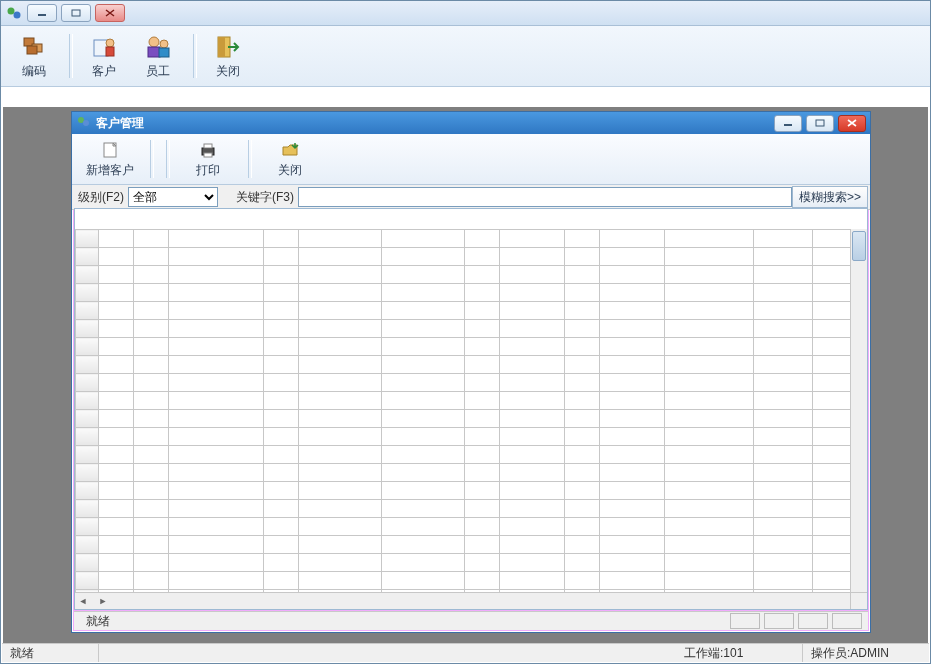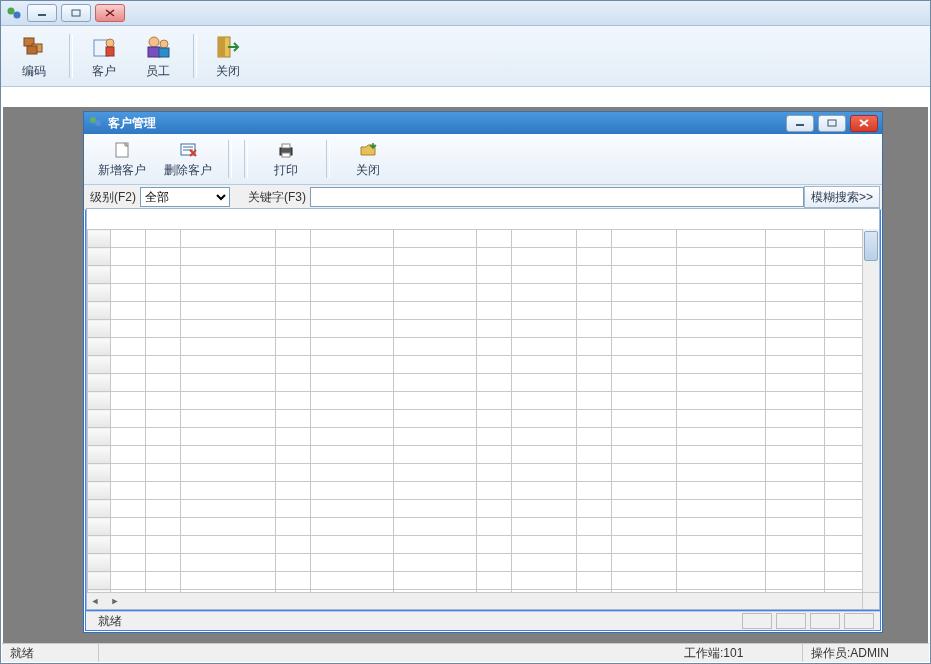--- a/index.html
+++ b/index.html
@@ -27,21 +27,21 @@
 .sep{width:2px;height:44px;border-left:1px solid #b8cee3;border-right:1px solid #fff;margin:0 6px}
 
 .clientarea{position:absolute;left:2px;right:2px;top:106px;bottom:20px;background:#7f7f7f}
 
 .statusbar{position:absolute;left:1px;right:1px;bottom:1px;height:18px;background:#f0f0f0;border-top:1px solid #c9c9c9;display:flex;align-items:center;font-size:12px;color:#333}
 .statusbar .scell{padding:0 8px;border-right:1px solid #c9c9c9;height:100%;display:flex;align-items:center}
 .statusbar .scell:first-child{width:80px}
 .statusbar .spacer{flex:1}
 
 
-.childwin{position:absolute;left:80px;top:4px;width:798px;height:520px;background:#3b82f6;border:1px solid #3a6ea5;box-shadow:0 0 0 1px #fff inset}
+.childwin{position:absolute;left:68px;top:4px;width:798px;height:520px;background:#f0abfc;border:1px solid #3a6ea5;box-shadow:0 0 0 1px #fff inset}
 .childtitle{height:22px;background:linear-gradient(#4a98e0,#2f77c3);display:flex;align-items:center;padding:0 4px;color:#fff}
 .childtitle .ticon{width:16px;height:16px;margin-right:4px}
 .childtitle .ttitle{flex:1;font-size:12px;font-weight:bold}
 .childtitle .winbtn{width:26px;height:15px}
 .childtitle .winbtn.close{background:linear-gradient(#f06a5a,#d63a28);border-color:#a52d20;color:#fff}
 
 .childtoolbar{height:46px;background:linear-gradient(#fafcff,#e7eff8);border-bottom:1px solid #b7cbdf;display:flex;align-items:center;padding:2px 6px}
 .ctbtn{min-width:56px;height:42px;display:flex;flex-direction:column;align-items:center;justify-content:center;margin-right:2px;padding:0 4px}
 .ctbtn .ico{width:20px;height:20px;display:flex;align-items:center;justify-content:center}
 .ctbtn .lbl{font-size:12px;margin-top:2px;color:#2e3f55}
@@ -184,30 +184,20 @@
       <div class="childtoolbar">
         <div class="ctbtn">
           <span class="ico">
                 <svg width="18" height="18">
                   <rect x="3" y="2" width="12" height="14" fill="#fff" stroke="#888"></rect>
                   <path d="M12 2 L15 5 L12 5 Z" fill="#ddd" stroke="#888"></path>
                 </svg>
               </span>
           <span class="lbl">新增客户</span>
         </div>
-        <div class="ctbtn">
-          <span class="ico">
-                <svg width="18" height="18">
-                  <rect x="2" y="3" width="14" height="11" fill="#fff" stroke="#3a6ea5"></rect>
-                  <path d="M4 6h10M4 9h10" stroke="#3a6ea5"></path>
-                  <path d="M11 9 L17 15 M17 9 L11 15" stroke="#d63a28" stroke-width="2"></path>
-                </svg>
-              </span>
-          <span class="lbl">删除客户</span>
-        </div>
         <div class="sep" style="height:38px"></div>
         <div class="sep" style="height:38px"></div>
         <div class="ctbtn">
           <span class="ico">
                 <svg width="18" height="18">
                   <rect x="3" y="7" width="12" height="7" fill="#555" stroke="#222"></rect>
                   <rect x="5" y="3" width="8" height="4" fill="#fff" stroke="#888"></rect>
                   <rect x="5" y="12" width="8" height="4" fill="#fff" stroke="#888"></rect>
                 </svg>
               </span>

